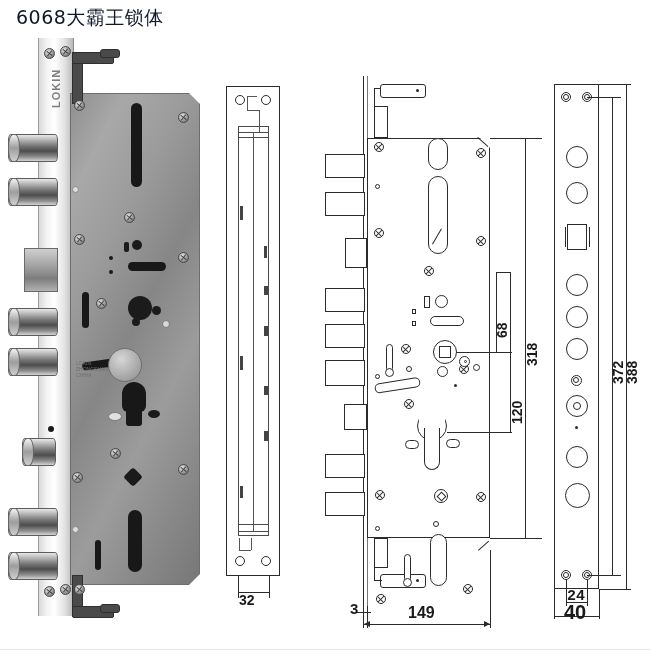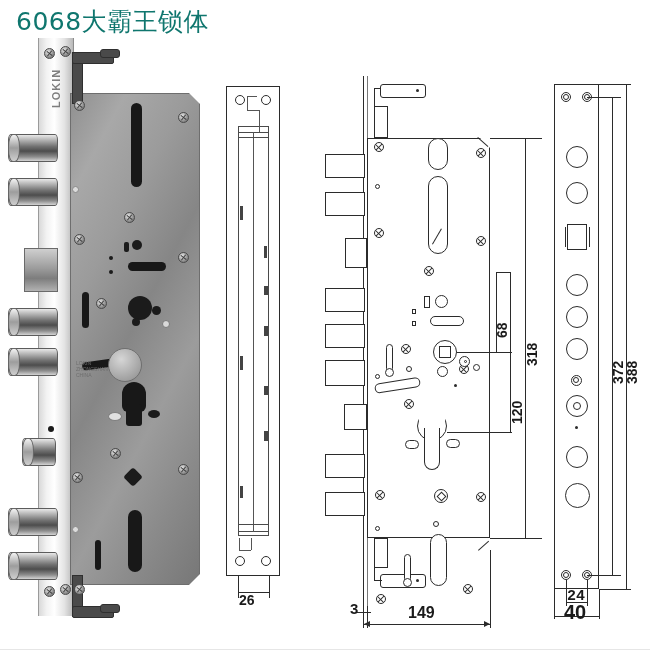--- a/index.html
+++ b/index.html
@@ -16,23 +16,23 @@
     height: 650px;
     background: #ffffff;
     overflow: hidden;
     border-bottom: 1px solid #e6e6e6;
     box-sizing: border-box;
   }
   #title {
     position: absolute;
     left: 16px;
     top: 5px;
-    font-size: 25px;
+    font-size: 19px;
     letter-spacing: 0.5px;
-    color: #0f766e;
+    color: #0f172a;
     font-family: "DejaVu Sans", sans-serif;
     font-weight: 400;
     white-space: nowrap;
   }
   .view { position: absolute; }
 
   
   #view-photo { left: 0px; top: 30px; width: 215px; height: 590px; }
 
   .ph-faceplate {
@@ -283,21 +283,21 @@
     <div class="ln" style="left:38px; top:200px; width:4px; height:9px; background:#444;"></div>
     <div class="ln" style="left:38px; top:240px; width:4px; height:10px; background:#444;"></div>
     <div class="ln" style="left:14px; top:270px; width:3px; height:14px; background:#444;"></div>
     <div class="ln" style="left:38px; top:300px; width:4px; height:9px; background:#444;"></div>
     <div class="ln" style="left:38px; top:345px; width:4px; height:10px; background:#444;"></div>
     <div class="ln" style="left:14px; top:400px; width:3px; height:12px; background:#444;"></div>
 
     <div class="dim-line v" style="left:12px; top:490px; height:22px;"></div>
     <div class="dim-line v" style="left:43px; top:490px; height:22px;"></div>
     <div class="dim-line h" style="left:12px; top:506px; width:31px;"></div>
-    <div class="dim-text" style="left:13px; top:506px;">26</div>
+    <div class="dim-text" style="left:13px; top:506px;">32</div>
   </div>
 
   <div class="view" id="view-front" style="left:320px; top:66px; width:220px; height:560px;">
 
     <div class="ln ln-v" style="left:43px; top:10px; height:530px;"></div>
     <div class="ln ln-v" style="left:47px; top:10px; height:530px; border-left-color:#777;"></div>
 
     <div class="ln ln-rect" style="left:47px; top:72px; width:123px; height:400px;"></div>
     <div class="ln" style="left:160px; top:72px; width:0; height:0; border-top:11px solid #fff; border-left:11px solid transparent; border-right:0;"></div>
     <div class="ln ln-h" style="left:158px; top:71px; width:14px; transform:rotate(42deg); transform-origin:left top;"></div>

